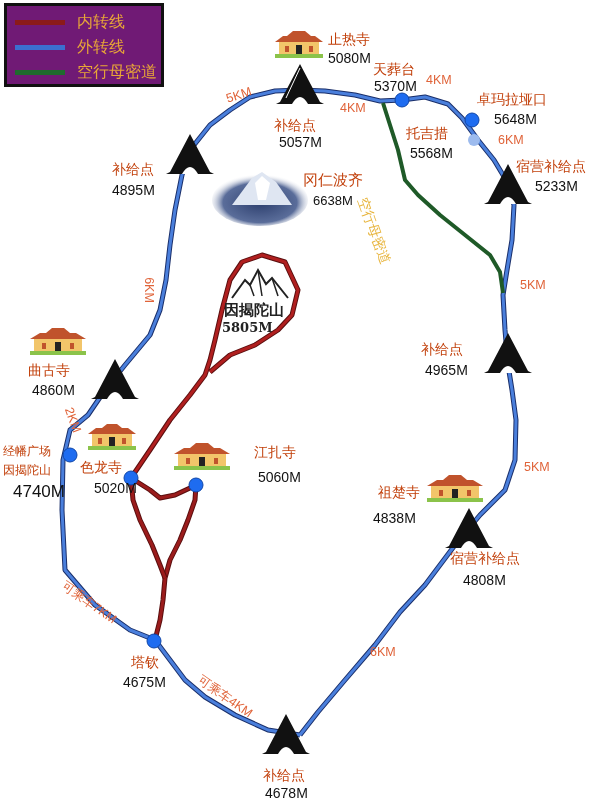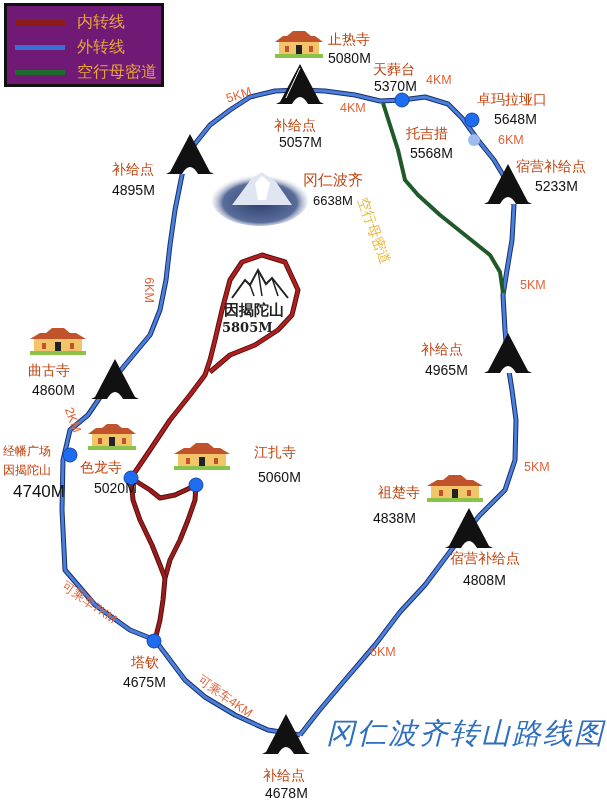--- a/index.html
+++ b/index.html
@@ -217,14 +217,13 @@
   <div class="km" style="left:136px;top:283px;transform:rotate(90deg);">6KM</div>
   <div class="km" style="left:60px;top:413px;transform:rotate(70deg);">2KM</div>
   <div class="km" style="left:520px;top:278px;">5KM</div>
   <div class="km" style="left:524px;top:460px;">5KM</div>
   <div class="km" style="left:68px;top:578px;transform:rotate(35deg);transform-origin:left top;">可乘车7KM</div>
   <div class="km" style="left:204px;top:672px;transform:rotate(35deg);transform-origin:left top;">可乘车4KM</div>
   <div class="km" style="left:370px;top:645px;">6KM</div>
 
   <div class="km" style="left:370px;top:195px;color:#e8b640;font-size:14px;transform:rotate(70deg);transform-origin:left top;">空行母密道</div>
 
-  <div class="title">冈仁波齐转山路线图</div>
 </div>
 
 </body></html>

